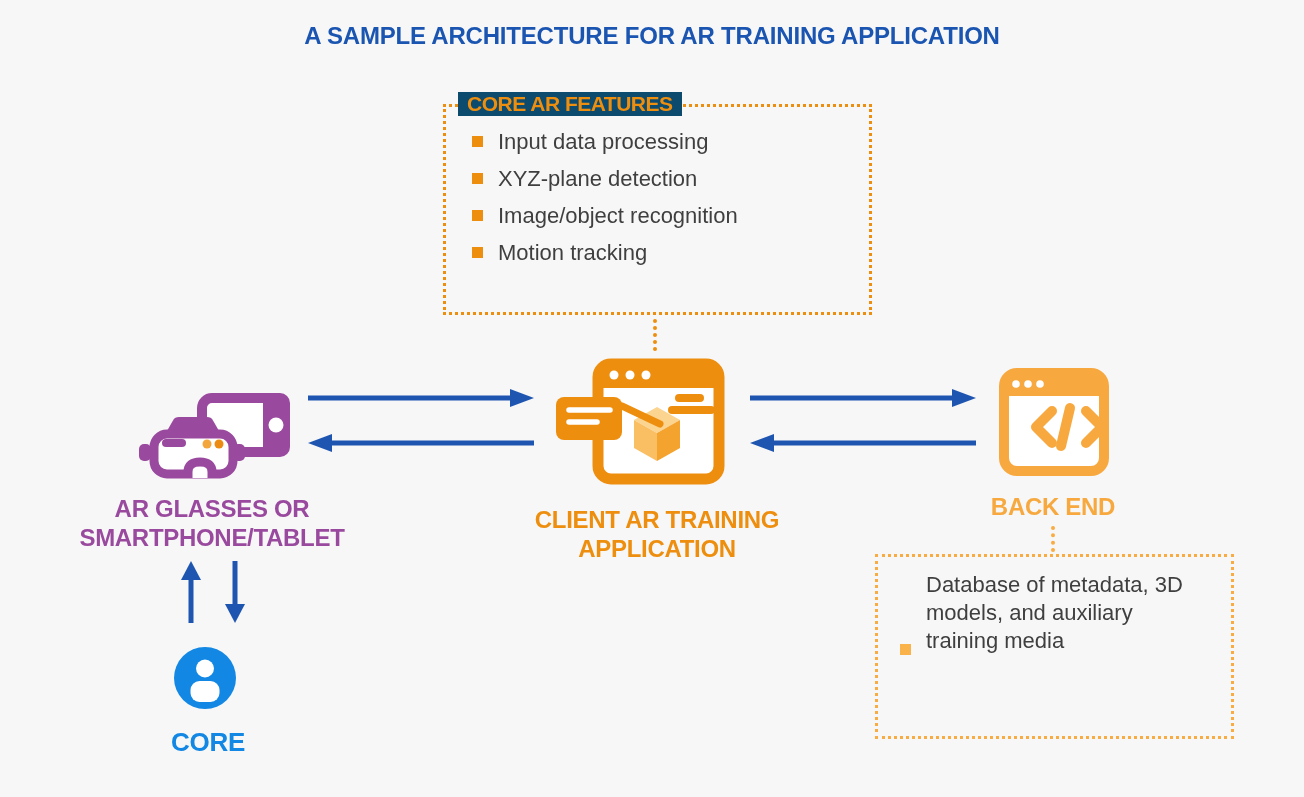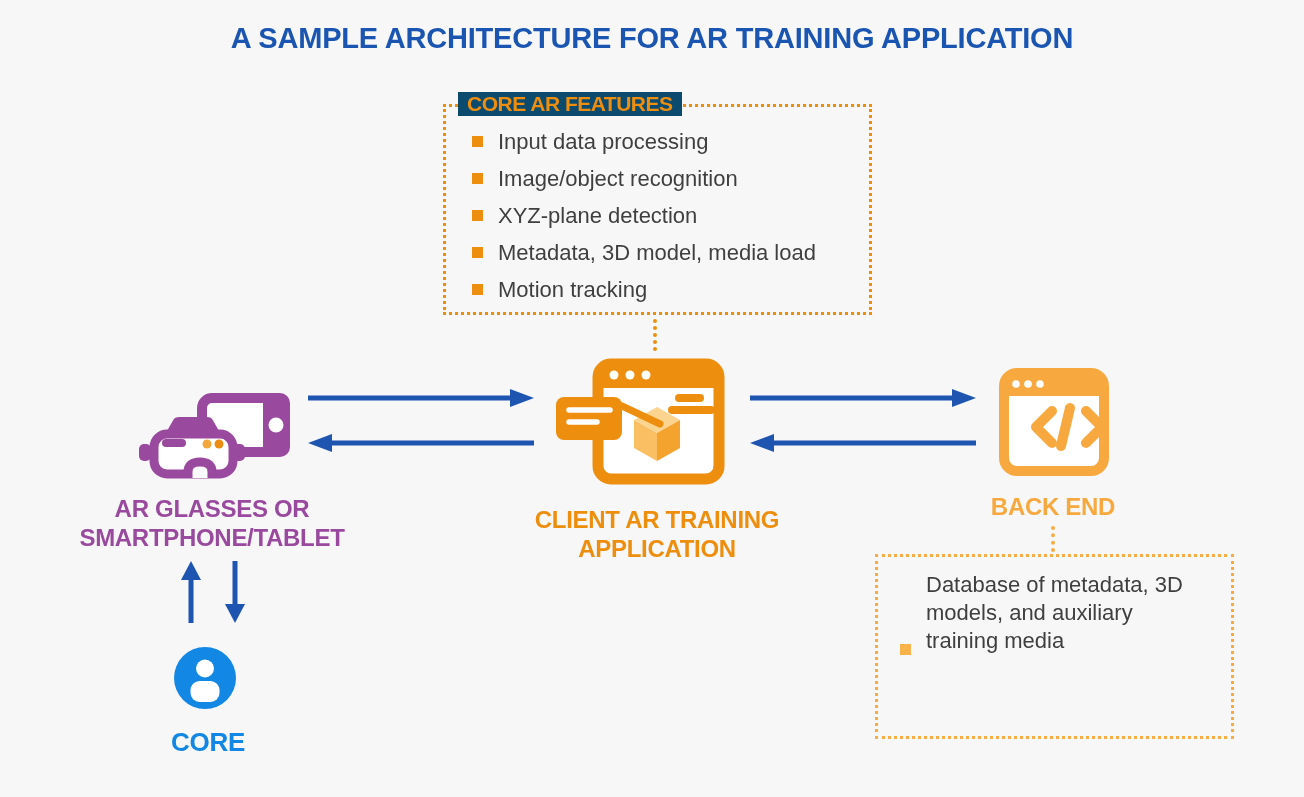--- a/index.html
+++ b/index.html
@@ -11,21 +11,21 @@
     background: #F7F7F7;
     font-family: "Liberation Sans", sans-serif;
     overflow: hidden;
   }
   .abs { position: absolute; }
 
   
   .diagram-title {
     top: 22px; left: 0; width: 1304px;
     text-align: center;
-    font-size: 29px; font-weight: bold;
+    font-size: 24px; font-weight: bold;
     letter-spacing: -0.2px;
     color: #1B55B2;
   }
 
   
   .feature-box {
     border: 3px dotted #EE8E0E;
   }
   .core-box { left: 443px; top: 104px; width: 429px; height: 211px; }
   .core-box-title {
@@ -91,29 +91,25 @@
 
   <div class="abs feature-box core-box">
     <span class="core-box-title">CORE AR FEATURES</span>
     <ul class="core-list">
       <li>
           <span class="bullet-sq"></span>
           <span>Input data processing</span>
         </li>
       <li>
           <span class="bullet-sq"></span>
+          <span>XYZ-plane detection</span>
+        </li>
+      <li>
+          <span class="bullet-sq"></span>
           <span>Image/object recognition</span>
-        </li>
-      <li>
-          <span class="bullet-sq"></span>
-          <span>XYZ-plane detection</span>
-        </li>
-      <li>
-          <span class="bullet-sq"></span>
-          <span>Metadata, 3D model, media load</span>
         </li>
       <li>
           <span class="bullet-sq"></span>
           <span>Motion tracking</span>
         </li>
     </ul>
   </div>
 
   <div class="abs v-connector connector-core"></div>
 

